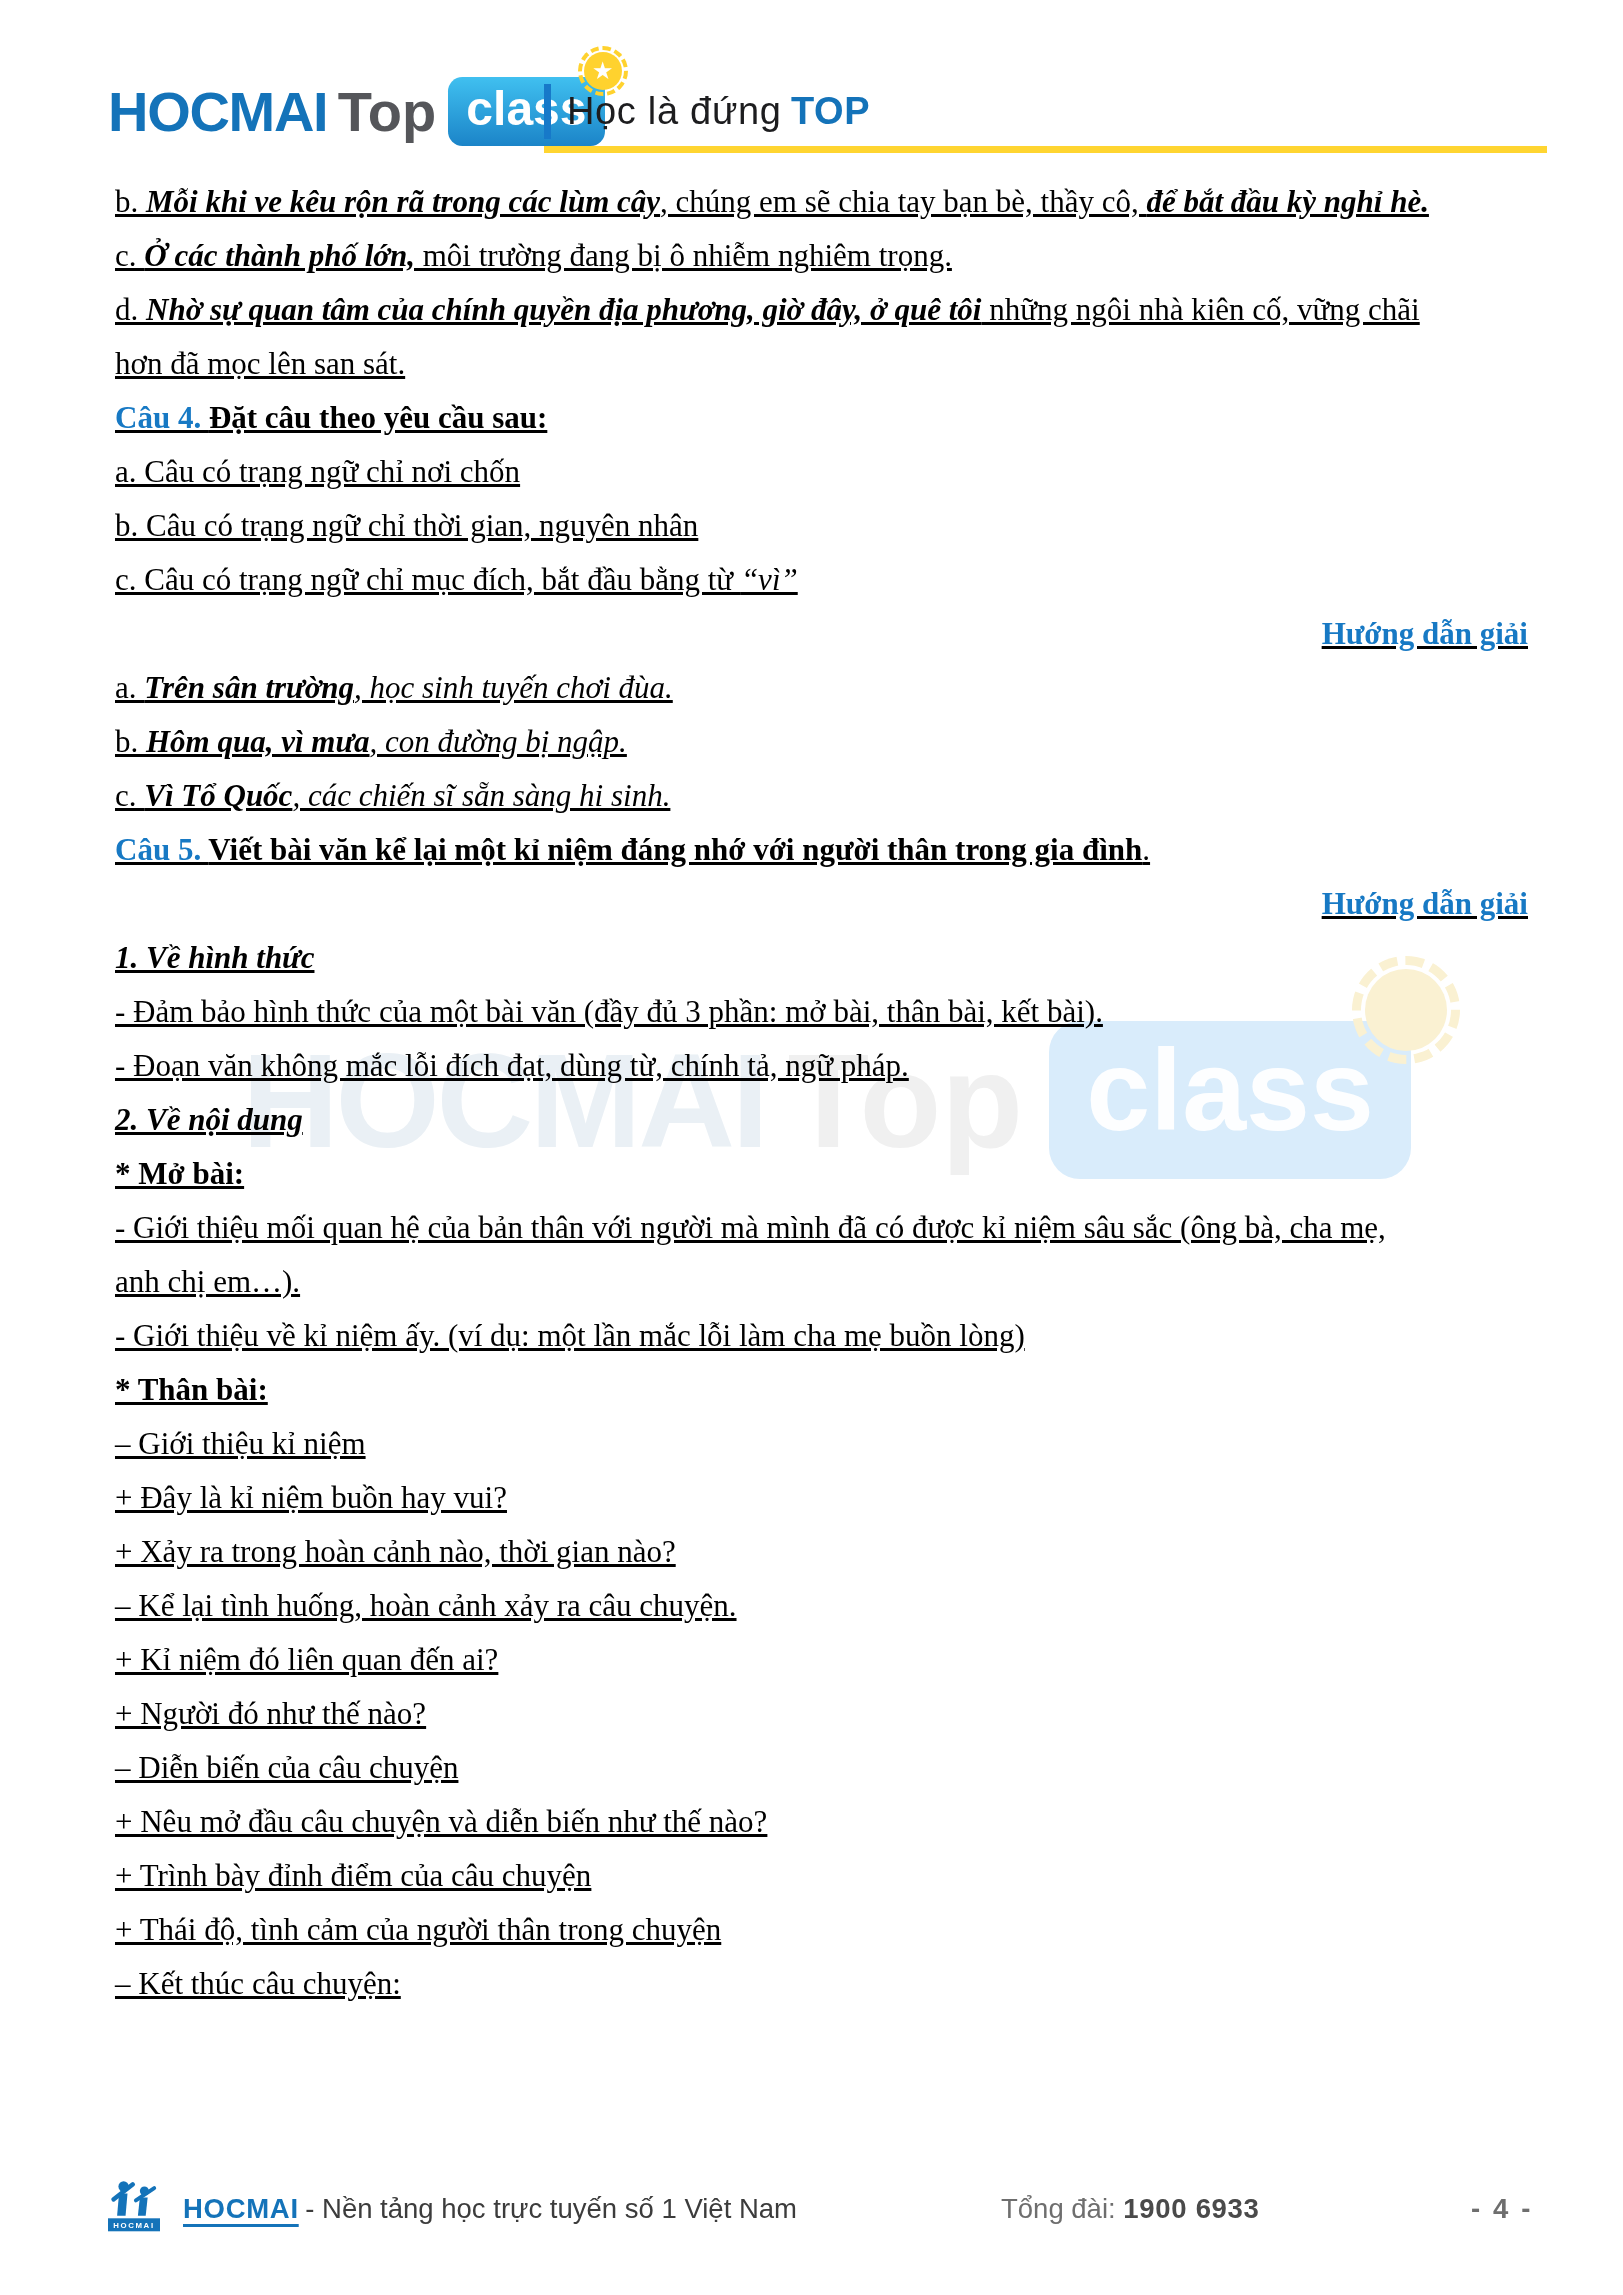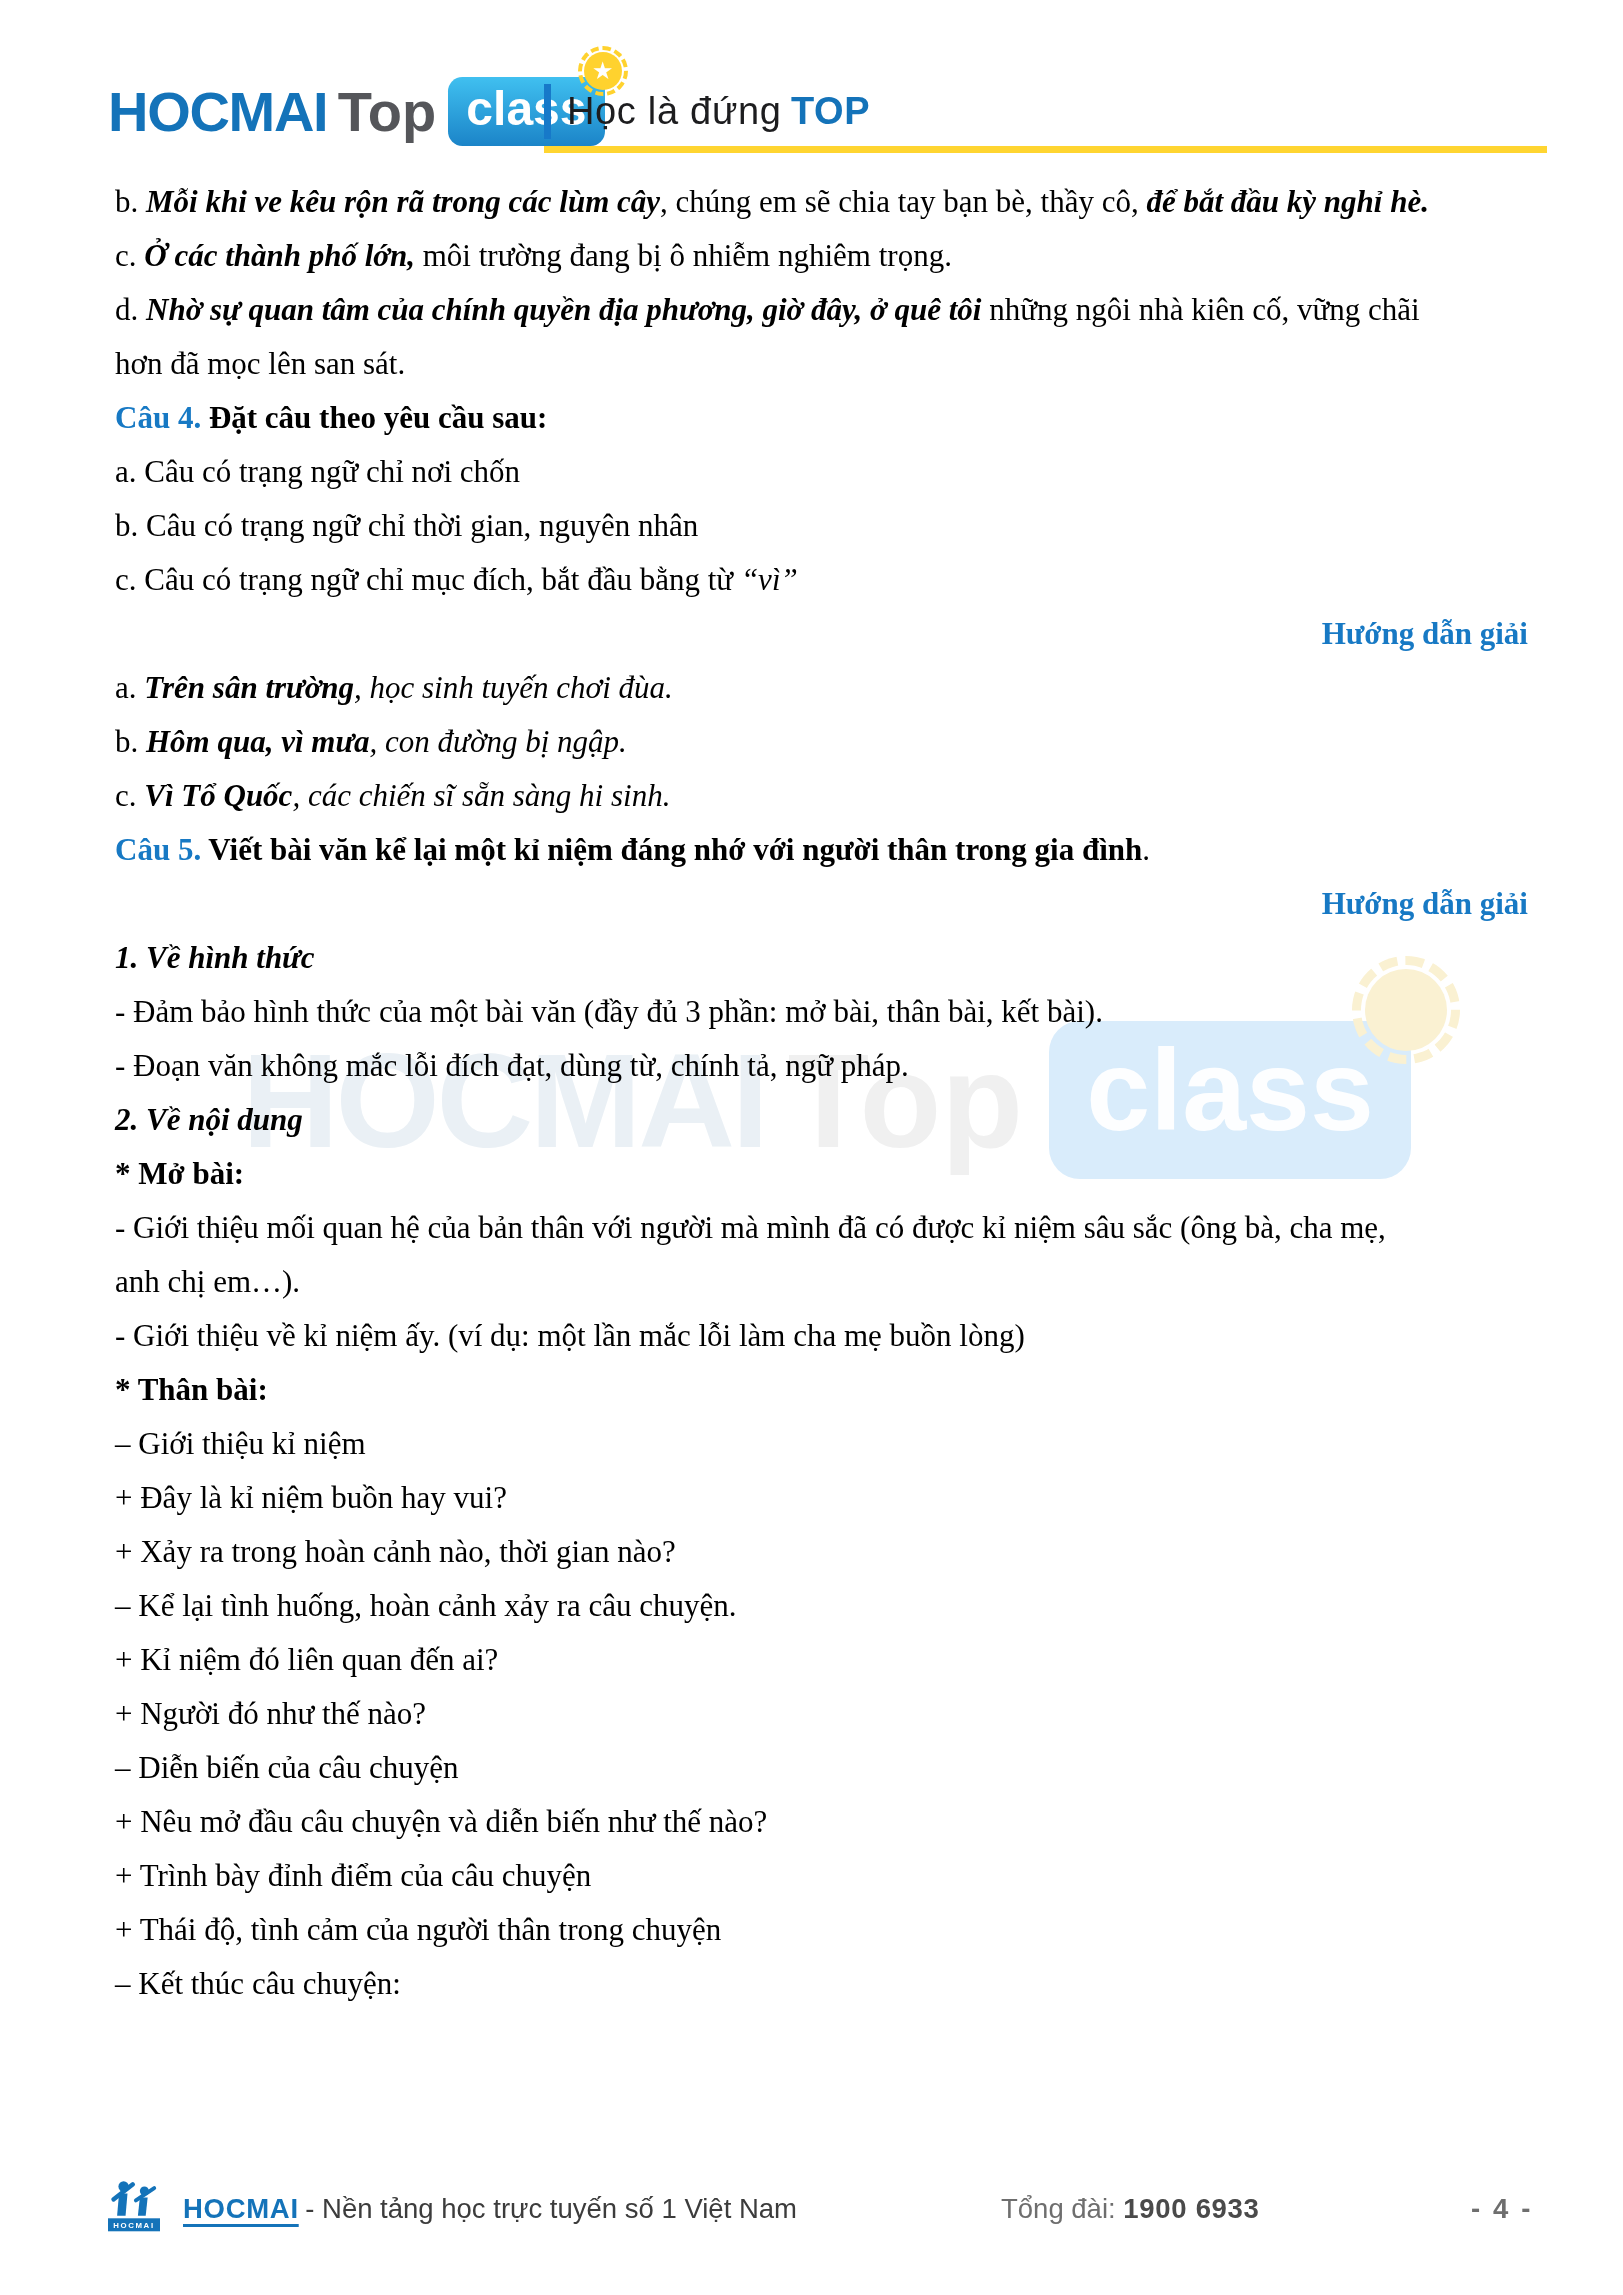--- a/index.html
+++ b/index.html
@@ -44,21 +44,21 @@
     position:relative; margin-left:26px; background:#D9ECFB; color:#FDFEFF;
     font-size:115px; padding:2.6px 37px 23.6px; border-radius:31px;
   }
   .wm-badge {
     position:absolute; right:-36px; top:-52px; width:82px; height:82px;
     background:#FAF1D2; border-radius:50%; outline:9.2px dashed #FAF1D2; outline-offset:4.6px;
   }
 
   
   .doc-body { position:absolute; left:115px; top:175px; width:1413px; z-index:1; }
-  .doc-line { font-size:31px; line-height:54px; color:#000; white-space:nowrap; }
+  .doc-line { font-size:31px; line-height:54px; color:#000; white-space:nowrap;text-decoration:underline; }
   .doc-line.center { text-align:right; }
   .s-r  { font-style:normal; font-weight:normal; }
   .s-b  { font-weight:bold; }
   .s-i  { font-style:italic; }
   .s-bi { font-style:italic; font-weight:bold; }
   .s-blueb { color:#1779C4; font-weight:bold; }
 
   
   .footer-logo { position:absolute; left:107px; top:2178px; width:54px; height:65px; z-index:2; }
   .footer-brandline {

